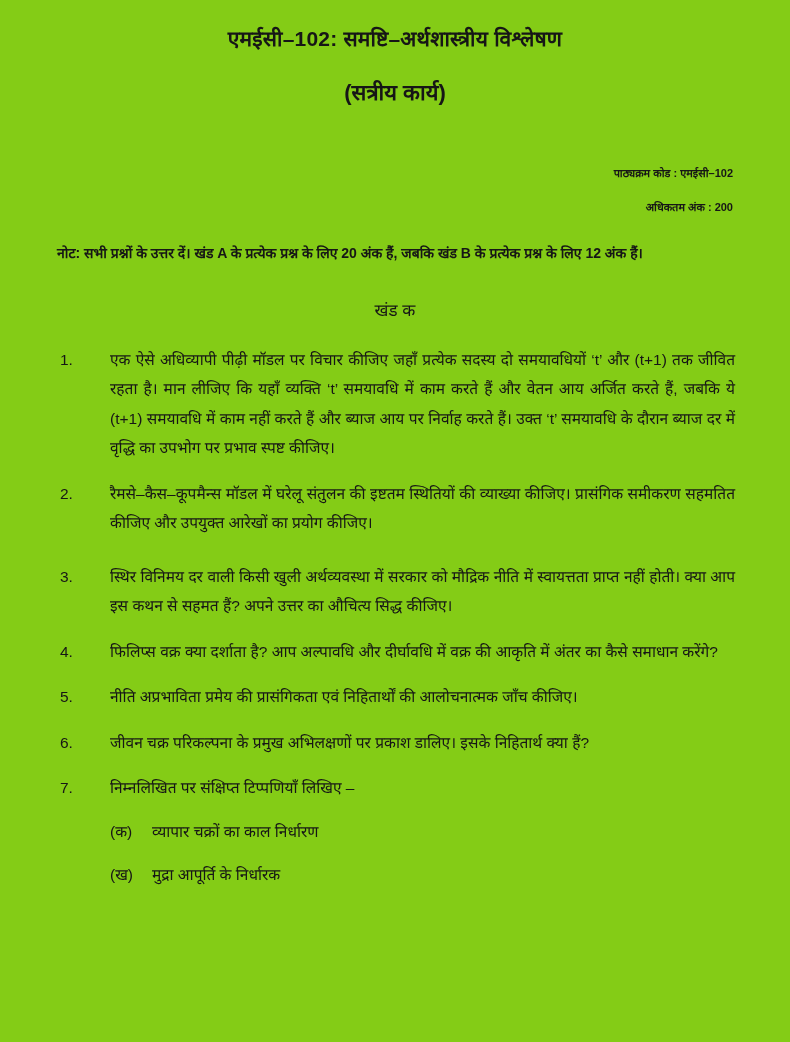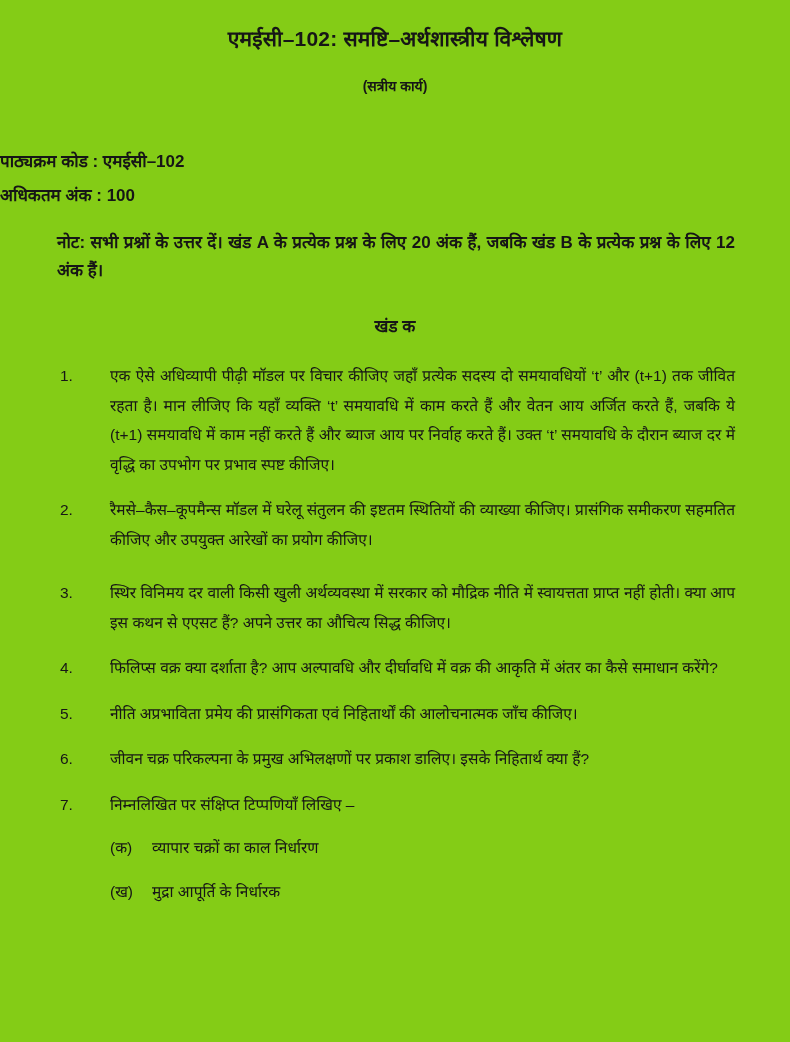--- a/index.html
+++ b/index.html
@@ -24,43 +24,43 @@
   }
   .title {
     text-align: center;
     font-size: 21px;
     font-weight: bold;
     letter-spacing: 0.2px;
     margin: 0 0 0 0;
   }
   .subtitle {
     text-align: center;
-    font-size: 14px;
+    font-size: 22px;
     font-weight: bold;
     margin-top: 24px;
   }
   .meta-block {
     margin-top: 50px;
     padding-right: 57px;
-    text-align: left;
-    font-size: 17px;
+    text-align: right;
+    font-size: 11px;
     font-weight: bold;
     line-height: 34px;
   }
   .note {
     margin: 16px 55px 0 57px;
-    font-size: 17px;
+    font-size: 14px;
     font-weight: bold;
     line-height: 27.5px;
     text-align: justify;
   }
   .section-heading {
     text-align: center;
     font-size: 17px;
-    font-weight: bold;
+    font-weight: normal;
     margin-top: 30px;
   }
   .questions {
     margin-top: 24px;
   }
   .q-row {
     display: flex;
     margin: 16px 55px 0 60px;
     font-size: 15.5px;
     line-height: 29.5px;
@@ -91,21 +91,21 @@
 </head>
 <body>
 
 <div class="page">
 
   <h1 class="title">एमईसी–102: समष्टि–अर्थशास्त्रीय विश्लेषण</h1>
   <div class="subtitle">(सत्रीय कार्य)</div>
 
   <div class="meta-block">
     <div>पाठ्यक्रम कोड : एमईसी–102</div>
-    <div>अधिकतम अंक : 100</div>
+    <div>अधिकतम अंक : 200</div>
   </div>
 
   <p class="note">नोट: सभी प्रश्नों के उत्तर दें। खंड A के प्रत्येक प्रश्न के लिए 20 अंक हैं, जबकि खंड B के प्रत्येक प्रश्न के लिए 12 अंक हैं।</p>
 
   <div class="section-heading">खंड क</div>
 
   <div class="questions">
     <div class="q-row">
       <div class="q-num">1.</div>
       <div class="q-text">एक ऐसे अधिव्यापी पीढ़ी मॉडल पर विचार कीजिए जहाँ प्रत्येक सदस्य दो समयावधियों ‘t’ और (t+1) तक जीवित रहता है। मान लीजिए कि यहाँ व्यक्ति ‘t’ समयावधि में काम करते हैं और वेतन आय अर्जित करते हैं, जबकि ये (t+1) समयावधि में काम नहीं करते हैं और ब्याज आय पर निर्वाह करते हैं। उक्त ‘t’ समयावधि के दौरान ब्याज दर में वृद्धि का उपभोग पर प्रभाव स्पष्ट कीजिए।</div>
@@ -113,21 +113,21 @@
     <div class="q-row">
       <div class="q-num">2.</div>
       <div class="q-text">रैमसे–कैस–कूपमैन्स मॉडल में घरेलू संतुलन की इष्टतम स्थितियों की व्याख्या कीजिए। प्रासंगिक समीकरण सहमतित कीजिए और उपयुक्त आरेखों का प्रयोग कीजिए।</div>
     </div>
   </div>
 
 
   <div class="questions">
     <div class="q-row">
       <div class="q-num">3.</div>
-      <div class="q-text">स्थिर विनिमय दर वाली किसी खुली अर्थव्यवस्था में सरकार को मौद्रिक नीति में स्वायत्तता प्राप्त नहीं होती। क्या आप इस कथन से एएसट हैं? अपने उत्तर का औचित्य सिद्ध कीजिए।</div>
+      <div class="q-text">स्थिर विनिमय दर वाली किसी खुली अर्थव्यवस्था में सरकार को मौद्रिक नीति में स्वायत्तता प्राप्त नहीं होती। क्या आप इस कथन से सहमत हैं? अपने उत्तर का औचित्य सिद्ध कीजिए।</div>
     </div>
     <div class="q-row">
       <div class="q-num">4.</div>
       <div class="q-text">फिलिप्स वक्र क्या दर्शाता है? आप अल्पावधि और दीर्घावधि में वक्र की आकृति में अंतर का कैसे समाधान करेंगे?</div>
     </div>
     <div class="q-row">
       <div class="q-num">5.</div>
       <div class="q-text">नीति अप्रभाविता प्रमेय की प्रासंगिकता एवं निहितार्थों की आलोचनात्मक जाँच कीजिए।</div>
     </div>
     <div class="q-row">

